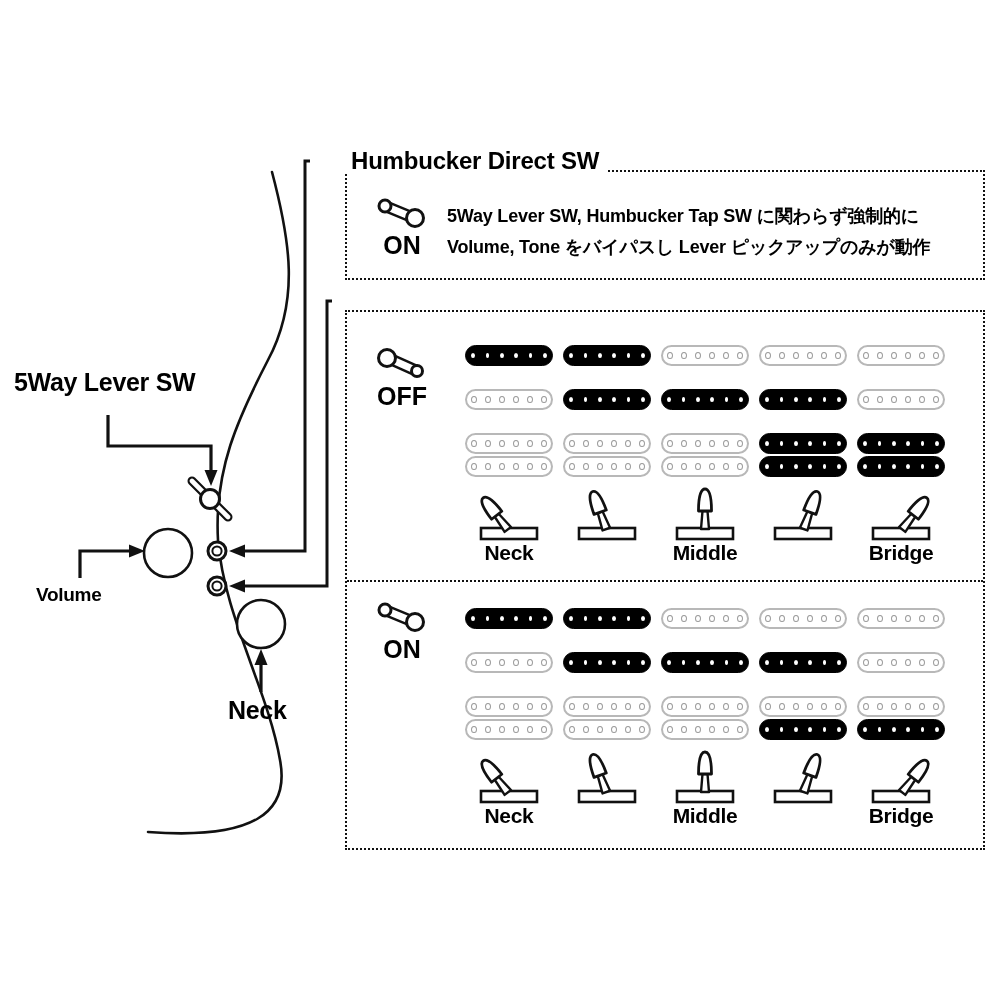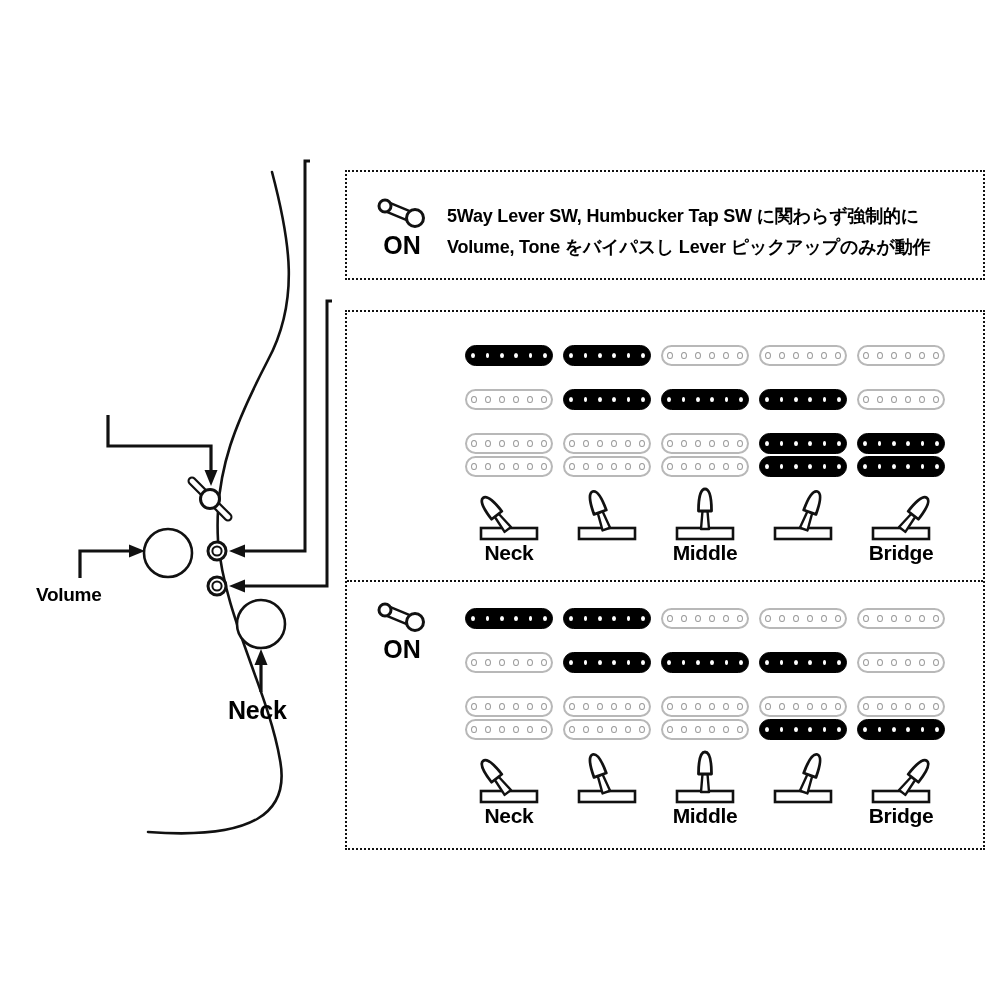--- a/index.html
+++ b/index.html
@@ -156,41 +156,52 @@
       <path d="M 310,161 L 305,161 L 305,551 L 243,551"></path>
     </g>
     <polygon points="229,551 245,544.5 245,557.5" fill="#111"></polygon>
 
     <g stroke="#111" stroke-width="3" fill="none">
       <path d="M 332,301 L 327,301 L 327,586 L 243,586"></path>
     </g>
     <polygon points="229,586 245,579.5 245,592.5" fill="#111"></polygon>
   </svg>
 
+  <div class="g-label" id="lbl-5way">5Way Lever SW</div>
   <div class="g-label" id="lbl-volume">Volume</div>
   <div class="g-label" id="lbl-tone">Neck</div>
 
+  <div class="panel-title" id="title-direct">Humbucker Direct SW</div>
   <div class="panel" id="panel-direct"></div>
 
   <div class="toggle-wrap" style="left:367px;top:196px;">
     <svg class="tg-svg" width="56" height="34" viewBox="0 0 56 34">
       <path d="M 11,10 L 40,22" stroke="#111" stroke-width="12" stroke-linecap="round" fill="none"></path>
       <path d="M 11,10 L 40,22" stroke="#fff" stroke-width="7" stroke-linecap="round" fill="none"></path>
       <circle cx="41" cy="22" r="8.5" fill="#fff" stroke="#111" stroke-width="3"></circle>
       <circle cx="11" cy="10" r="6" fill="#fff" stroke="#111" stroke-width="3"></circle>
     </svg>
     <div class="toggle-state">ON</div>
   </div>
 
   <div class="direct-text" style="left:447px;top:201px;">5Way Lever SW, Humbucker Tap SW に関わらず強制的に</div>
   <div class="direct-text" style="left:447px;top:232px;">Volume, Tone をバイパスし Lever ピックアップのみが動作</div>
 
   <div class="panel" id="panel-tap"></div>
   <div id="tap-divider"></div>
 
+  <div class="toggle-wrap" style="left:367px;top:347px;">
+    <svg class="tg-svg" width="56" height="34" viewBox="0 0 56 34">
+      <path d="M 14,11 L 43,24" stroke="#111" stroke-width="12" stroke-linecap="round" fill="none"></path>
+      <path d="M 14,11 L 43,24" stroke="#fff" stroke-width="7" stroke-linecap="round" fill="none"></path>
+      <circle cx="13" cy="11" r="8.5" fill="#fff" stroke="#111" stroke-width="3"></circle>
+      <circle cx="43" cy="24" r="5.5" fill="#fff" stroke="#111" stroke-width="3"></circle>
+    </svg>
+    <div class="toggle-state">OFF</div>
+  </div>
 
   <div class="toggle-wrap" style="left:367px;top:600px;">
     <svg class="tg-svg" width="56" height="34" viewBox="0 0 56 34">
       <path d="M 11,10 L 40,22" stroke="#111" stroke-width="12" stroke-linecap="round" fill="none"></path>
       <path d="M 11,10 L 40,22" stroke="#fff" stroke-width="7" stroke-linecap="round" fill="none"></path>
       <circle cx="41" cy="22" r="8.5" fill="#fff" stroke="#111" stroke-width="3"></circle>
       <circle cx="11" cy="10" r="6" fill="#fff" stroke="#111" stroke-width="3"></circle>
     </svg>
     <div class="toggle-state">ON</div>
   </div>

